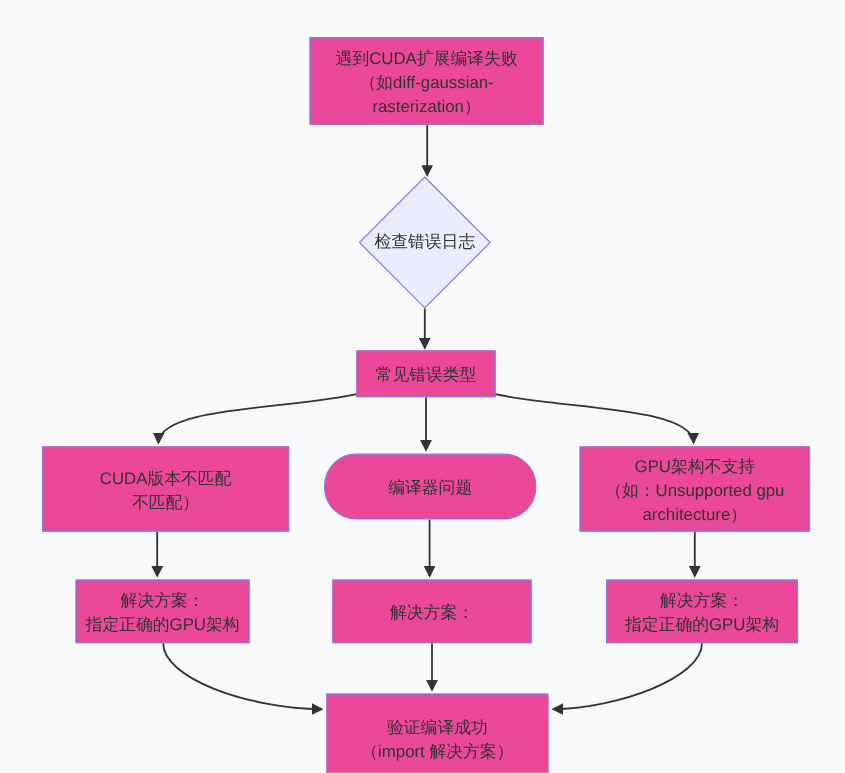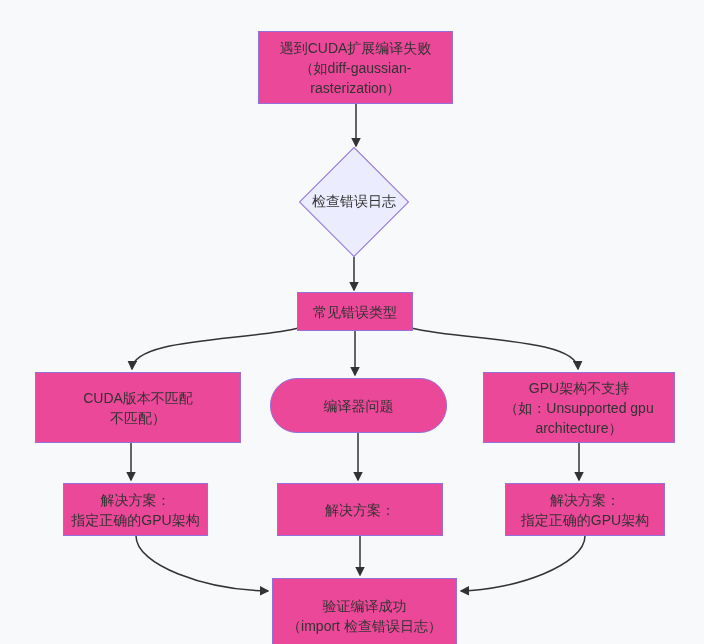--- a/index.html
+++ b/index.html
@@ -105,16 +105,16 @@
     <div class="line">解决方案：</div>
   </div>
 
   <div class="node" style="left:505px; top:483px; width:160px; height:53px;">
     <div class="line">解决方案：</div>
     <div class="line">指定正确的GPU架构</div>
   </div>
 
   <div class="node" style="left:272px; top:578px; width:185px; height:76px;">
     <div class="line">验证编译成功</div>
-    <div class="line">（import 检查错误日志）</div>
+    <div class="line">（import 解决方案）</div>
   </div>
 
 </div>
 
 </body></html>

